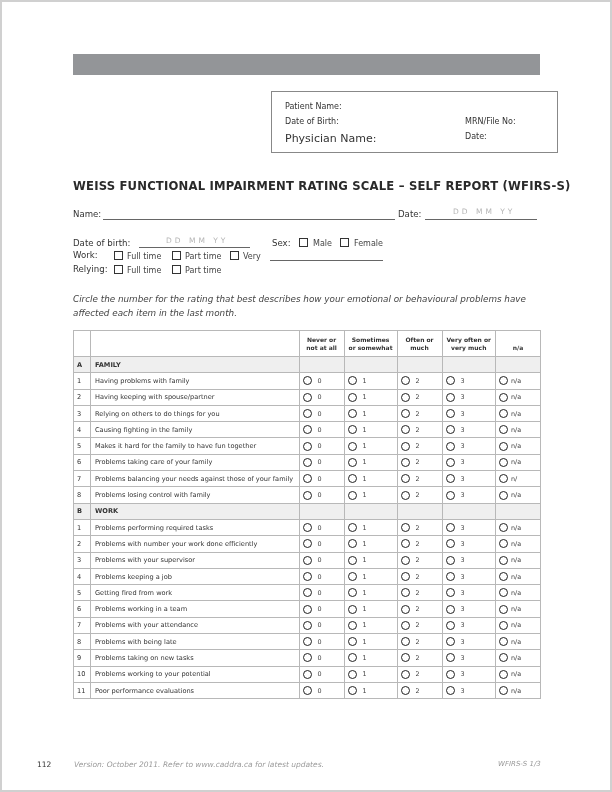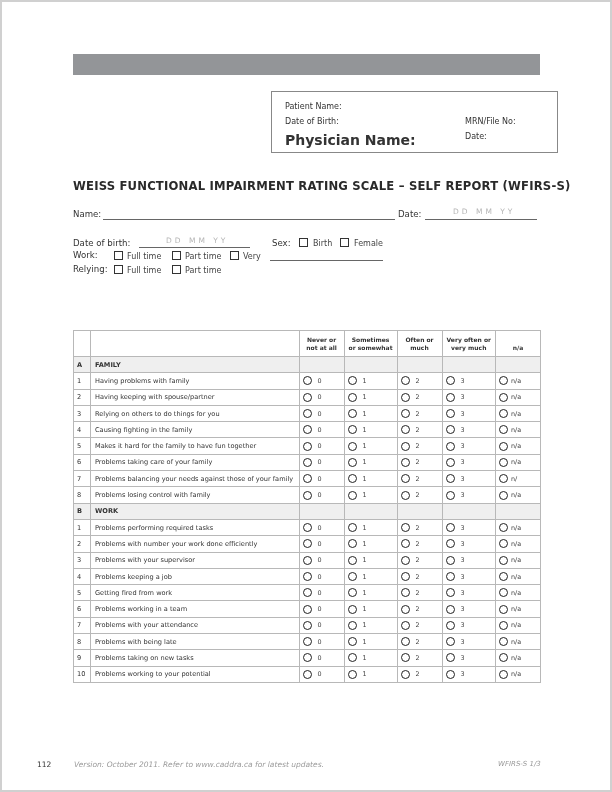--- a/index.html
+++ b/index.html
@@ -56,57 +56,58 @@
 </head>
 <body>
 
 <div class="page">
   <div class="topbar"></div>
 
 
   <div class="infobox">
     <span class="lbl" style="left:13px;top:10px;font-size:8px;">Patient Name:</span>
     <span class="lbl" style="left:13px;top:25px;font-size:8px;">Date of Birth:</span>
-    <span class="lbl" style="left:13px;top:40px;font-size:14px;font-weight:bold;">Physician Name:</span>
+    <span class="lbl" style="left:13px;top:40px;font-size:11px;">Physician Name:</span>
     <span class="lbl" style="left:193px;top:25px;font-size:8px;">MRN/File No:</span>
     <span class="lbl" style="left:193px;top:40px;font-size:8px;">Date:</span>
   </div>
 
   <div class="title">WEISS FUNCTIONAL IMPAIRMENT RATING SCALE – SELF REPORT (WFIRS-S)</div>
 
   <span class="lbl" style="left:71px;top:207px;">Name:</span>
   <div class="line" style="left:101px;top:217px;width:292px;"></div>
   <span class="lbl" style="left:396px;top:207px;">Date:</span>
   <div class="line" style="left:423px;top:217px;width:112px;"></div>
   <span class="ph" style="left:451px;top:205px;">DD MM YY</span>
 
   <span class="lbl" style="left:71px;top:236px;">Date of birth:</span>
   <div class="line" style="left:137px;top:245px;width:111px;"></div>
   <span class="ph" style="left:164px;top:234px;">DD MM YY</span>
   <span class="lbl" style="left:270px;top:236px;">Sex:</span>
   <div class="cb" style="left:297px;top:236px;"></div>
-  <span class="cbl" style="left:311px;top:237px;">Birth</span>
+  <span class="cbl" style="left:311px;top:237px;">Male</span>
   <div class="cb" style="left:338px;top:236px;"></div>
   <span class="cbl" style="left:352px;top:237px;">Female</span>
 
   <span class="lbl" style="left:71px;top:248px;">Work:</span>
   <div class="cb" style="left:112px;top:249px;"></div>
   <span class="cbl" style="left:125px;top:250px;">Full time</span>
   <div class="cb" style="left:170px;top:249px;"></div>
   <span class="cbl" style="left:183px;top:250px;">Part time</span>
   <div class="cb" style="left:228px;top:249px;"></div>
   <span class="cbl" style="left:241px;top:250px;">Very</span>
   <div class="line" style="left:268px;top:258px;width:113px;"></div>
 
   <span class="lbl" style="left:71px;top:262px;">Relying:</span>
   <div class="cb" style="left:112px;top:263px;"></div>
   <span class="cbl" style="left:125px;top:264px;">Full time</span>
   <div class="cb" style="left:170px;top:263px;"></div>
   <span class="cbl" style="left:183px;top:264px;">Part time</span>
 
+  <div class="instr">Circle the number for the rating that best describes how your emotional or behavioural problems have affected each item in the last month.</div>
 
   <table class="wf">
     <thead>
       <tr>
         <th class="num"></th>
         <th></th>
         <th style="width:45px;"><span>Never or</span><br><span>not at all</span></th>
         <th style="width:45px;"><span>Sometimes</span><br><span>or somewhat</span></th>
         <th style="width:45px;"><span>Often or</span><br><span>much</span></th>
         <th style="width:45px;"><span>Very often or</span><br><span>very much</span></th>
@@ -377,19 +378,33 @@
           <span class="radio" style=""></span><span class="optv">0</span></td>
           <td class="opt">
           <span class="radio" style=""></span><span class="optv">1</span></td>
           <td class="opt">
           <span class="radio" style=""></span><span class="optv">2</span></td>
           <td class="opt">
           <span class="radio" style=""></span><span class="optv">3</span></td>
           <td class="opt">
           <span class="radio" style="margin-right:3px;"></span><span class="optv">n/a</span></td>
         </tr>
+        <tr>
+        <td class="num">11</td>
+        <td>Poor performance evaluations</td>
+        <td class="opt">
+          <span class="radio" style=""></span><span class="optv">0</span></td>
+          <td class="opt">
+          <span class="radio" style=""></span><span class="optv">1</span></td>
+          <td class="opt">
+          <span class="radio" style=""></span><span class="optv">2</span></td>
+          <td class="opt">
+          <span class="radio" style=""></span><span class="optv">3</span></td>
+          <td class="opt">
+          <span class="radio" style="margin-right:3px;"></span><span class="optv">n/a</span></td>
+        </tr>
       </tbody>
   </table>
 
   <span class="footer pnum">112</span>
   <span class="footer ver">Version: October 2011. Refer to www.caddra.ca for latest updates.</span>
   <span class="footer code">WFIRS-S  1/3</span>
 </div>
 
 </body></html>

